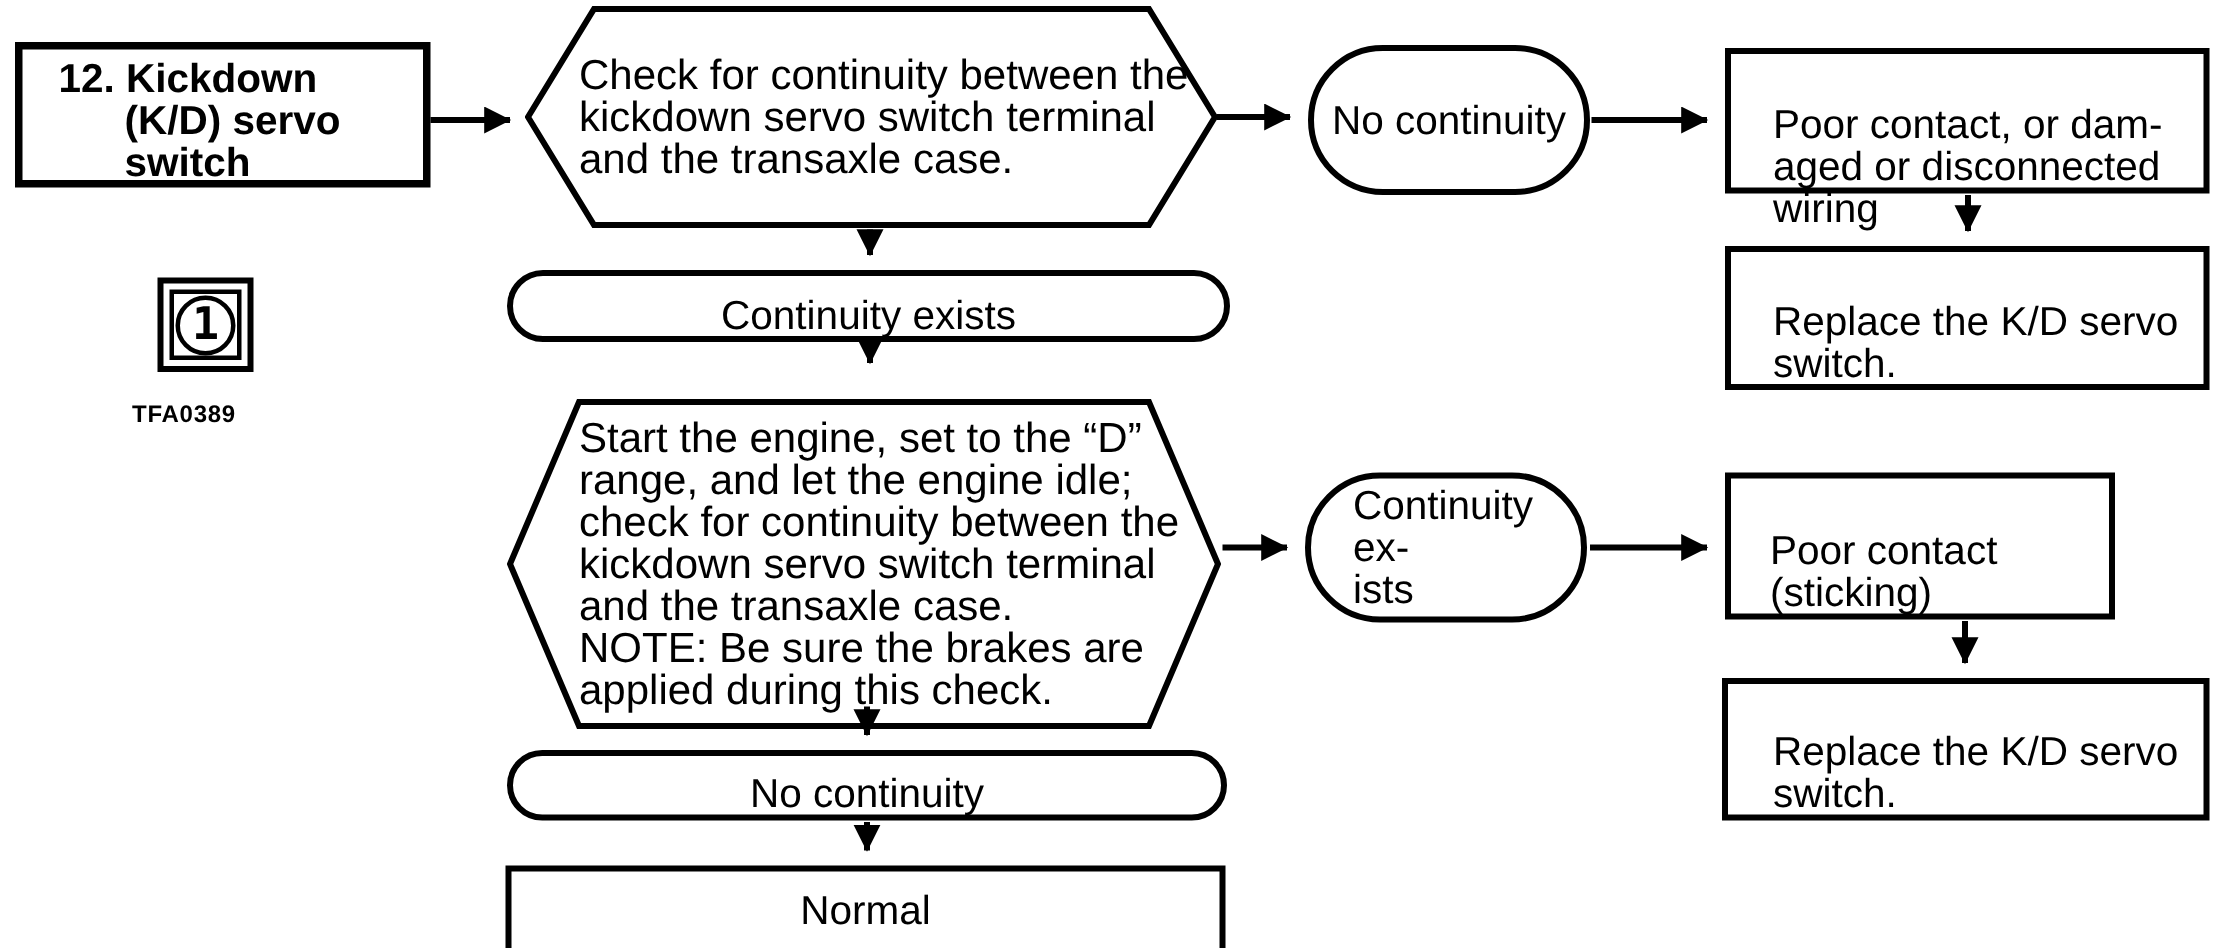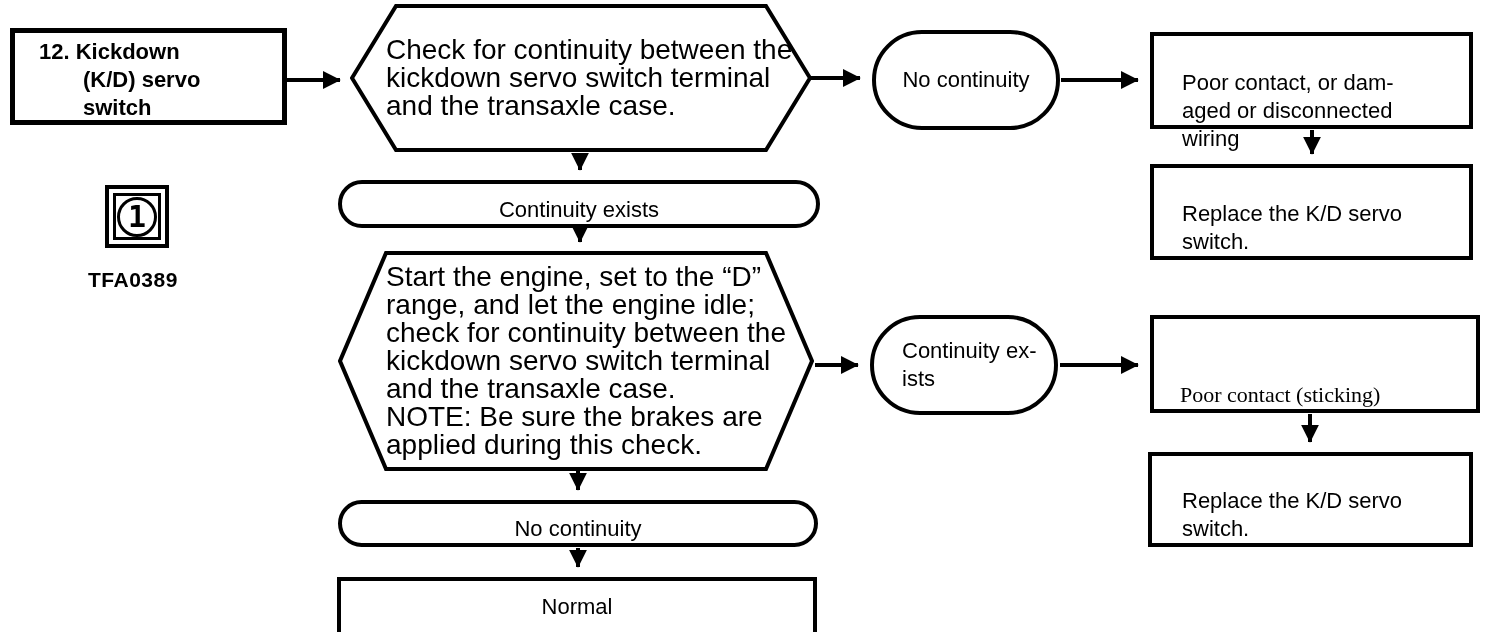--- a/index.html
+++ b/index.html
@@ -13,21 +13,21 @@
     height: 632px;
     background: #ffffff;
     font-family: "Liberation Sans", "DejaVu Sans", sans-serif;
     color: #000000;
     overflow: hidden;
   }
   .node {
     position: absolute;
     box-sizing: border-box;
     background: #ffffff;
-    font-size: 22px;
+    font-size: 27px;
     line-height: 28px;
     color: #000;
   }
   .rect {
     border: 4px solid #000;
   }
   .pill {
     border: 4px solid #000;
     border-radius: 28px;
     display: flex;
@@ -110,21 +110,21 @@
     justify-content: center;
     font-family: "DejaVu Sans Mono", monospace;
     font-weight: bold;
     font-size: 30px;
     line-height: 30px;
   }
   #tfa-label {
     position: absolute;
     left: 88px; top: 268px;
     font-weight: bold;
-    font-size: 21px;
+    font-size: 16px;
     letter-spacing: 0.5px;
   }
   #arrows {
     position: absolute;
     left: 0; top: 0;
     pointer-events: none;
   }
 </style>
 </head>
 <body>
@@ -150,21 +150,21 @@
     </svg>
     <div class="hex-text" style="padding-left:36px;">Check for continuity between the
 kickdown servo switch terminal
 and the transaxle case.</div>
   </div>
 
   <div class="node pill" style="left:338px; top:180px; width:482px; height:48px;">
     <span>Continuity exists</span>
   </div>
 
-  <div class="hex" style="left:338px; top:251px; width:476px; height:220px;">
+  <div class="hex" style="left:338px; top:266px; width:476px; height:220px;">
     <svg viewBox="0 0 476 220">
       <polygon points="48,2 428,2 474,110 428,218 48,218 2,110" fill="#ffffff" stroke="#000000" stroke-width="4"></polygon>
     </svg>
     <div class="hex-text" style="padding-left:48px;">Start the engine, set to the “D”
 range, and let the engine idle;
 check for continuity between the
 kickdown servo switch terminal
 and the transaxle case.
 NOTE: Be sure the brakes are
 applied during this check.</div>
@@ -191,21 +191,21 @@
   <div class="node stadium pre" style="left:870px; top:315px; width:188px; height:100px; padding-left:28px;">
     <span class="pre">Continuity ex-
 ists</span>
   </div>
 
   <div class="node rect vcenter" style="left:1150px; top:164px; width:323px; height:96px; padding-left:28px;">
     <span class="pre">Replace the K/D servo
 switch.</span>
   </div>
 
-  <div class="node rect vcenter" style="left:1150px; top:315px; width:330px; height:98px; padding-left:26px;font-family:Liberation Serif, serif;">
+  <div class="node rect vcenter" style="left:1150px; top:315px; width:260px; height:98px; padding-left:26px;">
     <span>Poor contact (sticking)</span>
   </div>
 
   <div class="node rect vcenter" style="left:1148px; top:452px; width:325px; height:95px; padding-left:30px;">
     <span class="pre">Replace the K/D servo
 switch.</span>
   </div>
 
   <svg id="arrows" width="1488" height="632">
     <defs>

